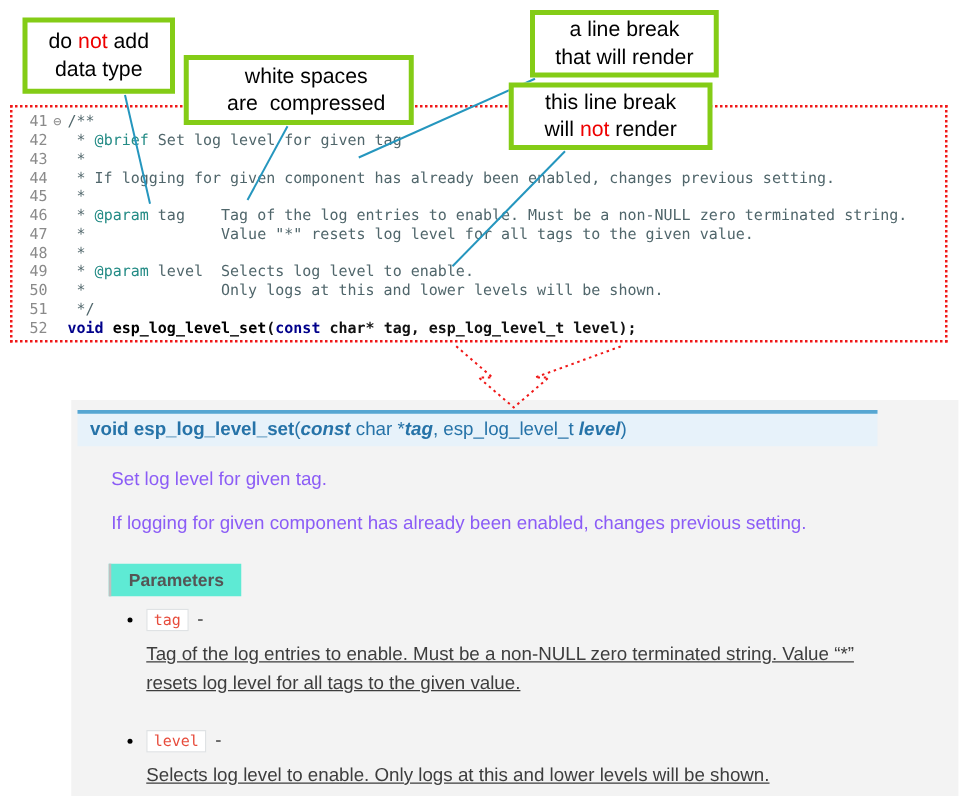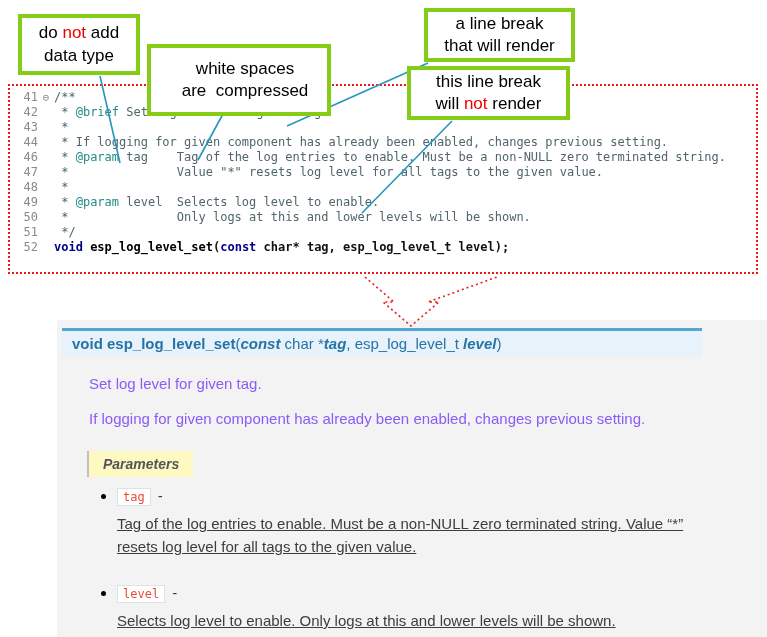--- a/index.html
+++ b/index.html
@@ -23,21 +23,21 @@
 
   
   .callout {
     position:absolute; background:#fff; border:4px solid #84cc16; z-index:10;
     display:flex; flex-direction:column; justify-content:center; align-items:center;
     text-align:center; font-size:17px; color:#000; line-height:1.3;
   }
   .callout .line { white-space:pre; }
   .red { color:#ee0000; }
   #callout-no-datatype    { left:18px;  top:14px; width:122px; height:61px; }
-  #callout-whitespace     { left:147px; top:44px; width:184px; height:72px;padding-left:12px; }
+  #callout-whitespace     { left:147px; top:44px; width:184px; height:56px;padding-left:12px; }
   #callout-break-render   { left:424px; top:8px;  width:151px; height:54px; }
   #callout-break-norender { left:407px; top:66px; width:163px; height:54px; }
 
   
   .overlay { position:absolute; left:0; top:0; z-index:6; pointer-events:none; }
   .teal-line { stroke:#2596be; stroke-width:1.6; }
   .red-funnel { fill:none; stroke:#f01818; stroke-width:1.6; stroke-dasharray:2,3; }
 
   
   .docs { position:absolute; left:57px; top:320px; width:710px; height:317px; background:#f3f3f3; z-index:1; }
@@ -45,22 +45,22 @@
     margin:8px 0 0 5px; width:640px; background:#e7f2fa; border-top:3px solid #56a6d2;
     padding:4px 10px 5px; font-size:15px; color:#2673a8; font-weight:normal;
   }
   .s-kw   { font-weight:bold; }
   .s-name { font-weight:bold; }
   .s-kwi  { font-weight:bold; font-style:italic; }
   .s-arg  { font-style:italic; font-weight:bold; }
   .body-text { margin:18px 0 0 32px; font-size:15px; color:#8b5cf6; }
   .params-header {
     display:inline-block; margin:24px 0 0 30px; padding:5px 14px;
-    background:#fef9c3; border-left:2px solid #bfbfbf;
-    font-weight:bold; font-size:14px; color:#555;font-style:italic;
+    background:#5eead4; border-left:2px solid #bfbfbf;
+    font-weight:bold; font-size:14px; color:#555;
   }
   .params-list { margin:10px 0 0 30px; padding-left:30px; list-style:disc; }
   .params-list li { font-size:15px; color:#3d3d3d; }
   .params-list li + li { margin-top:26px; }
   .params-list li::marker { color:#000; }
   .param-name {
     font-family:"DejaVu Sans Mono",monospace; font-size:12px; color:#e74c3c;
     background:#fff; border:1px solid #dfe2e4; padding:1px 5px;
   }
   .param-sep { margin-left:3px; }
@@ -70,20 +70,21 @@
 <body>
 
 <div class="page">
 
   <div class="code-block">
     <div id="code-lines">
         <div class="code-line"><span class="lnum">41</span><span class="fold">⊖</span><span class="ltext"><span class="seg-comment">/**</span></span></div>
         <div class="code-line"><span class="lnum">42</span><span class="fold"></span><span class="ltext"><span class="seg-comment"> * </span><span class="seg-tag">@brief</span><span class="seg-comment"> Set log level for given tag</span></span></div>
         <div class="code-line"><span class="lnum">43</span><span class="fold"></span><span class="ltext"><span class="seg-comment"> *</span></span></div>
         <div class="code-line"><span class="lnum">44</span><span class="fold"></span><span class="ltext"><span class="seg-comment"> * If logging for given component has already been enabled, changes previous setting.</span></span></div>
+        <div class="code-line"><span class="lnum">45</span><span class="fold"></span><span class="ltext"><span class="seg-comment"> *</span></span></div>
         <div class="code-line"><span class="lnum">46</span><span class="fold"></span><span class="ltext"><span class="seg-comment"> * </span><span class="seg-tag">@param</span><span class="seg-comment"> tag    Tag of the log entries to enable. Must be a non-NULL zero terminated string.</span></span></div>
         <div class="code-line"><span class="lnum">47</span><span class="fold"></span><span class="ltext"><span class="seg-comment"> *               Value "*" resets log level for all tags to the given value.</span></span></div>
         <div class="code-line"><span class="lnum">48</span><span class="fold"></span><span class="ltext"><span class="seg-comment"> *</span></span></div>
         <div class="code-line"><span class="lnum">49</span><span class="fold"></span><span class="ltext"><span class="seg-comment"> * </span><span class="seg-tag">@param</span><span class="seg-comment"> level  Selects log level to enable.</span></span></div>
         <div class="code-line"><span class="lnum">50</span><span class="fold"></span><span class="ltext"><span class="seg-comment"> *               Only logs at this and lower levels will be shown.</span></span></div>
         <div class="code-line"><span class="lnum">51</span><span class="fold"></span><span class="ltext"><span class="seg-comment"> */</span></span></div>
         <div class="code-line"><span class="lnum">52</span><span class="fold"></span><span class="ltext"><span class="seg-kw">void</span><span class="seg-plain"> </span><span class="seg-func">esp_log_level_set</span><span class="seg-plain">(</span><span class="seg-kw">const</span><span class="seg-plain"> char* tag, esp_log_level_t level);</span></span></div>
       </div>
   </div>
 

